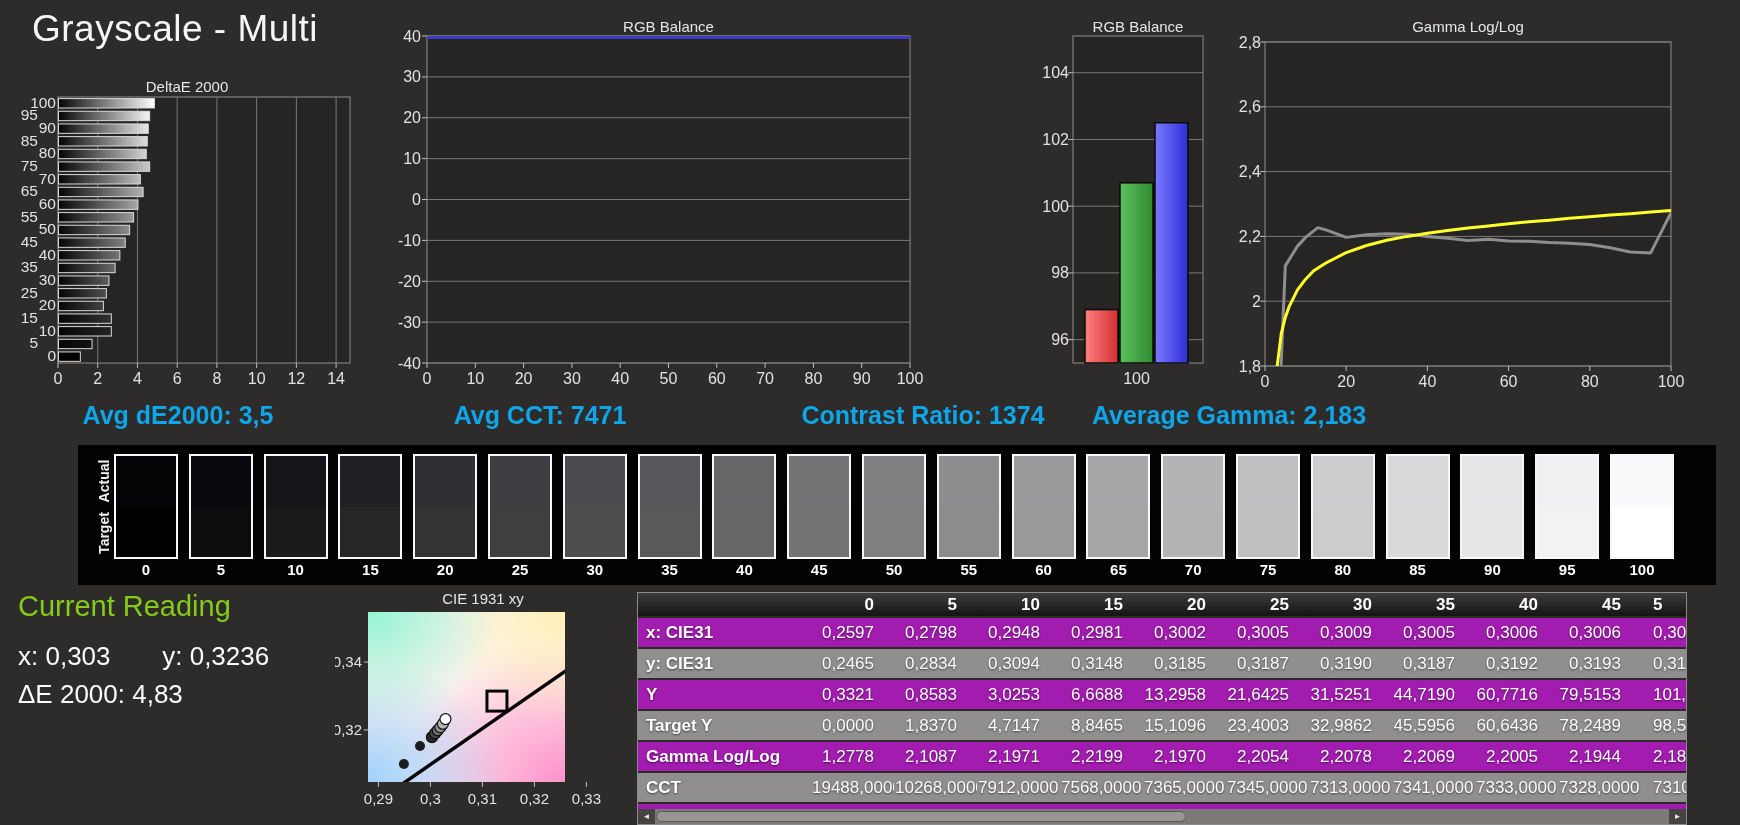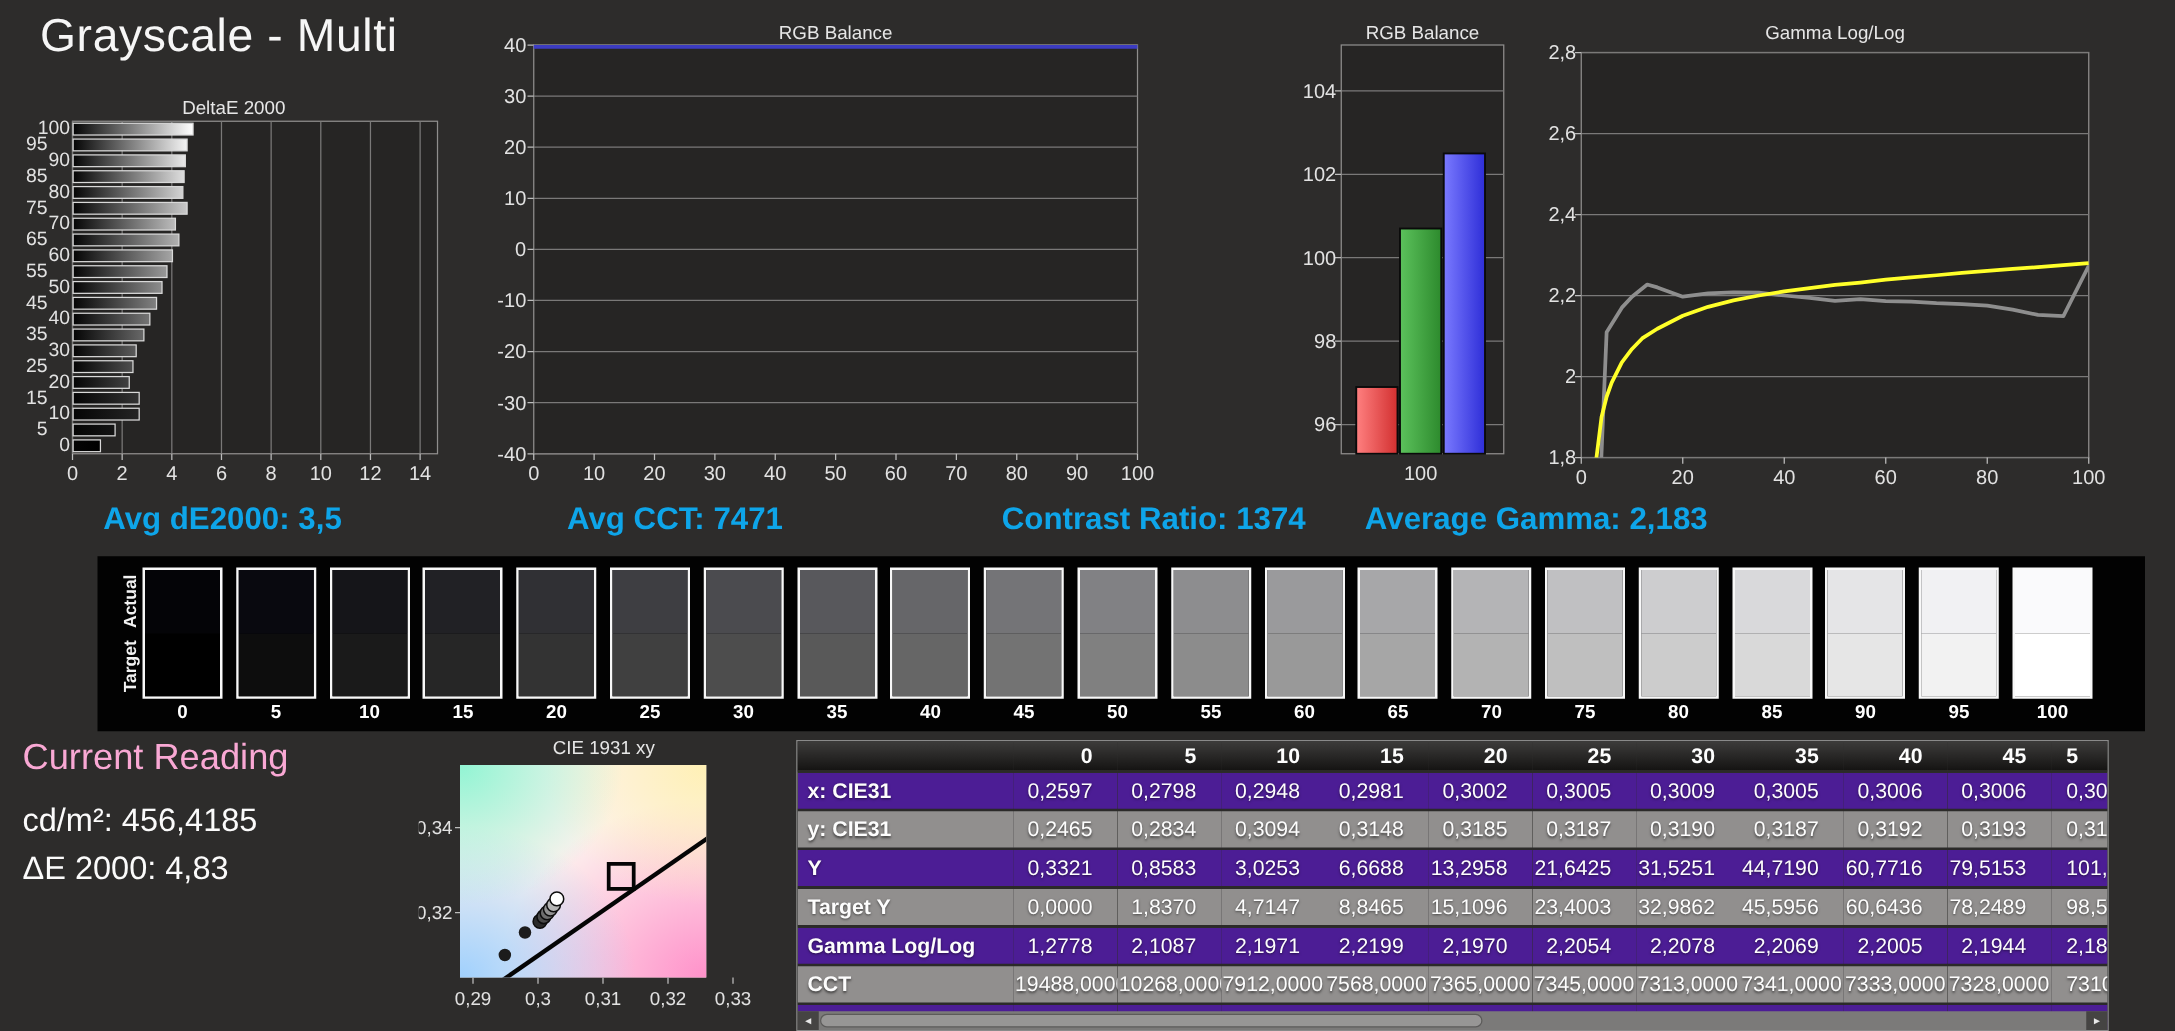--- a/index.html
+++ b/index.html
@@ -9,42 +9,42 @@
   .ct{position:absolute;text-align:center;font-size:15px;color:#e6e6e6;white-space:nowrap}
   svg.chart{position:absolute}
   .stat{position:absolute;top:401px;transform:translateX(-50%);font-size:25px;font-weight:600;color:#0ea5e9;white-space:nowrap}
   .strip{position:absolute;left:78px;top:445px;width:1638px;height:140px;background:#020202}
   .vlabel{position:absolute;left:-9px;width:70px;height:16px;text-align:center;transform:rotate(-90deg);
           font-size:14px;font-weight:700;color:#f2f2f2;line-height:16px}
   .swatch{position:absolute;top:9px;width:64px;height:105px;border:2px solid #f8f8f8;box-sizing:border-box}
   .swatch .half{width:100%;height:50%}
   .swlabel{position:absolute;top:116px;width:64px;text-align:center;font-size:15px;font-weight:700;color:#ffffff}
   .reading{position:absolute;left:18px;top:590px}
-  .reading-title{font-size:29px;color:#f9a8d4;margin:0 0 18px 0}
+  .reading-title{font-size:29px;color:#84cc16;margin:0 0 18px 0}
   .rrow{height:38px;font-size:26px;color:#fbfbfb;white-space:nowrap}
   .rrow span.c1{display:inline-block;width:137px}
   .cie{position:absolute;left:335px;top:590px;width:280px;height:227px}
   .cie-t{left:48px;top:0;width:200px}
   .cie-bg{position:absolute;left:33px;top:22px;width:197px;height:170px;
     background:
       radial-gradient(120% 120% at 0% 0%, rgba(140,245,210,0.95) 0%, rgba(140,245,210,0) 55%),
       radial-gradient(120% 120% at 100% 0%, rgba(255,240,175,0.90) 0%, rgba(255,240,175,0) 55%),
       radial-gradient(130% 130% at 0% 100%, rgba(150,205,255,0.90) 0%, rgba(150,205,255,0) 55%),
       radial-gradient(140% 140% at 100% 100%, rgba(255,140,200,0.95) 0%, rgba(255,140,200,0) 60%),
       #fdf2ee;}
   #svg-cie{position:absolute;left:0;top:0}
   .tablewrap{position:absolute;left:637px;top:592px;width:1050px;height:233px;box-sizing:border-box;
              border:1px solid #8a8a8a;background:#2f2e2d;overflow:hidden}
   table{border-collapse:collapse;table-layout:fixed;width:1048px;font-size:17px}
   thead th{height:23px;background:linear-gradient(#3d3c3b,#151413);color:#fdfdfd;font-weight:700;
            text-align:right;padding:0 20px 0 0}
   thead th.corner{text-align:left}
   td{height:27px;color:#fdfdfd;text-shadow:0 1px 2px rgba(0,0,0,.55);border-top:2px solid #2b2a29;
      white-space:nowrap;overflow:hidden}
-  tr.dark td{background:#4c1d95}
+  tr.dark td{background:#a21caf}
   tr.light td{background:#918f8e}
   td.rowlabel{font-weight:700;text-align:left;padding-left:8px}
   td.val{text-align:right;padding-right:20px}
   td.lastcol{text-align:left;padding-left:12px;padding-right:0}
   .hscroll{position:absolute;left:0;bottom:0;width:100%;height:15px;background:#7b7a79}
   .sb-btn{position:absolute;top:0;width:17px;height:15px;background:#454443;color:#e8e8e8;
           font-size:8px;line-height:15px;text-align:center;cursor:pointer}
   .sb-left{left:0}.sb-right{right:0}
   .sb-thumb{position:absolute;left:18px;top:2px;width:530px;height:11px;background:#979695;
             border-radius:6px;border:1px solid #5c5b5a;box-sizing:border-box;cursor:pointer}
@@ -461,21 +461,22 @@
           <div class="half" style="background: rgb(250, 250, 252);"></div>
           <div class="half" style="background: rgb(255, 255, 255);"></div>
         </div>
         <div class="swlabel" style="left: 1532px;">100</div>
       </div>
   </div>
 
   <div class="reading">
     <div class="reading-title">Current Reading</div>
     <div class="rrow">
-      <span>cd/m²: 456,4185</span>
+      <span class="c1">x: 0,303</span>
+      <span>y: 0,3236</span>
     </div>
     <div class="rrow">
       <span>ΔE 2000: 4,83</span>
     </div>
   </div>
 
   <div class="cie">
     <div class="ct cie-t">CIE 1931 xy</div>
     <div class="cie-bg"></div>
     <svg id="svg-cie" width="280" height="227">

